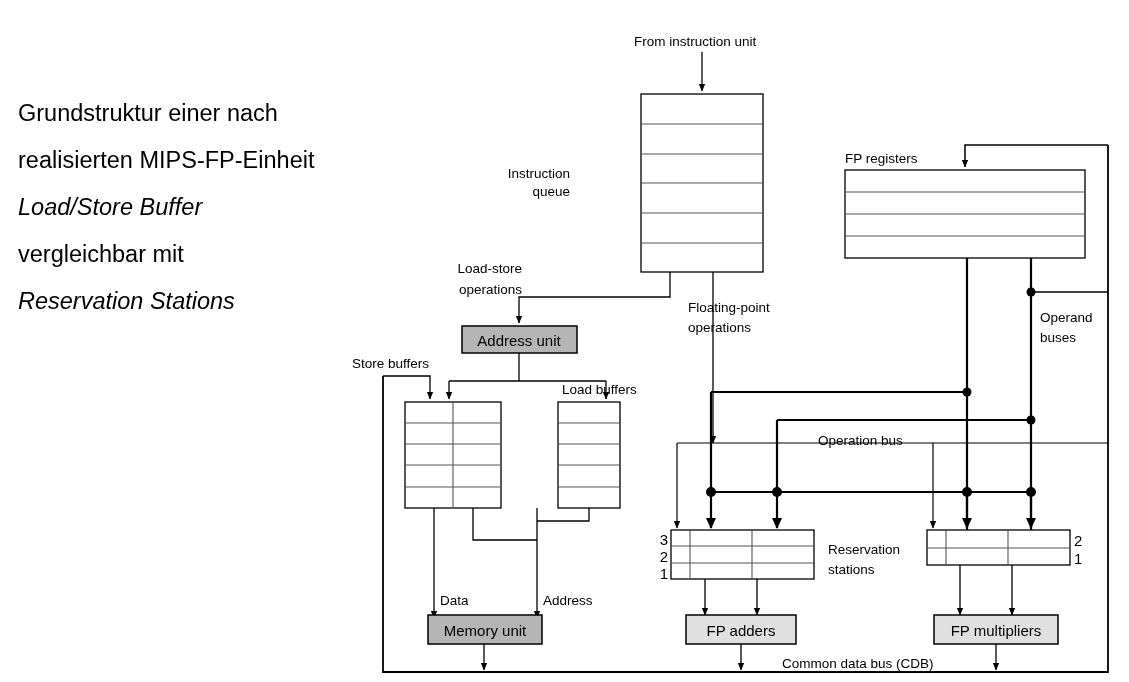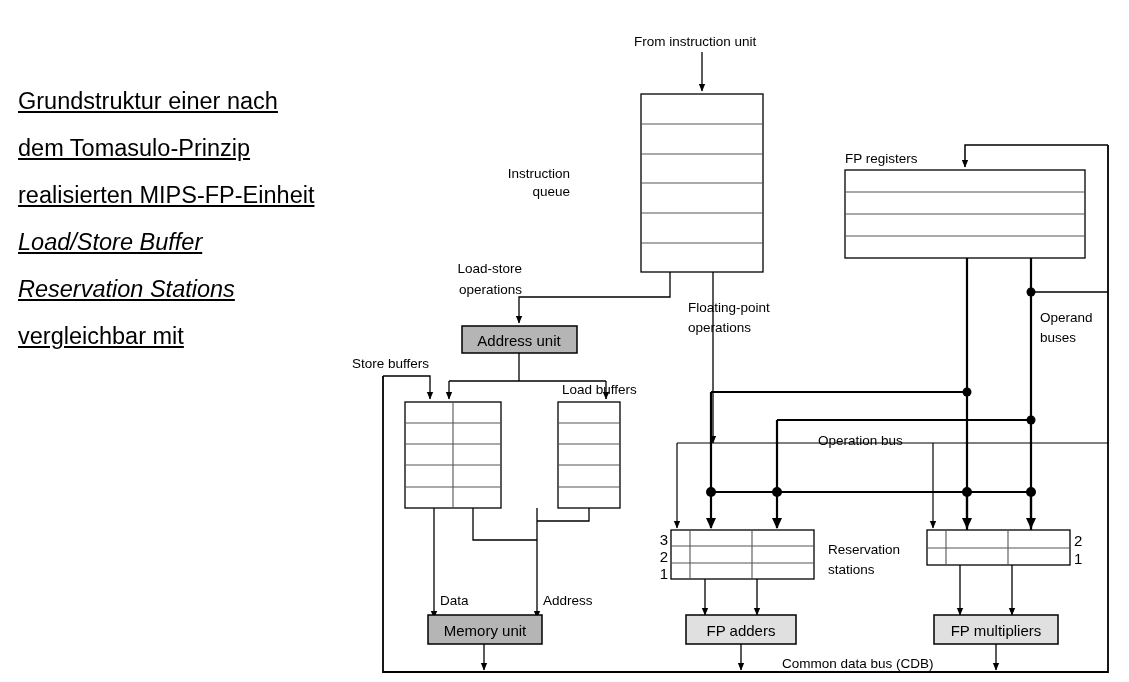--- a/index.html
+++ b/index.html
@@ -23,23 +23,22 @@
   }
   svg.diagram {
     position: absolute;
     left: 0; top: 0;
     width: 1129px;
     height: 682px;
   }
   .lefttext {
     position: absolute;
     left: 18px;
-    top: 78px;
+    top: 90px;
     width: 360px;
-    text-decoration: underline;
   }
   .lt-line {
     font-size: 23.5px;
     line-height: 47px;
     white-space: nowrap;
     color: #000;
   }
   .lt-line.italic { font-style: italic; }
   .lt-dash {
     display: inline-block;
@@ -50,33 +49,30 @@
 </head>
 <body>
 
 <div id="root">
 
   <div class="lefttext">
     <div class="lt-line">
       <span>Grundstruktur einer nach</span>
     </div>
     <div class="lt-line">
-      <span>dem Tomasulo-Prinzip</span>
-    </div>
-    <div class="lt-line">
       <span>realisierten MIPS-FP-Einheit</span>
     </div>
     <div class="lt-line italic">
       <span>Load/Store Buffer</span>
     </div>
+    <div class="lt-line">
+      <span>vergleichbar mit</span>
+    </div>
     <div class="lt-line italic">
       <span>Reservation Stations</span>
-    </div>
-    <div class="lt-line">
-      <span>vergleichbar mit</span>
     </div>
   </div>
 
   <svg class="diagram" viewBox="0 0 1129 682">
     <defs>
       <marker id="arrThin" markerWidth="9" markerHeight="9" refX="7.5" refY="4" orient="auto" markerUnits="userSpaceOnUse">
         <path d="M0,0.6 L8,4 L0,7.4 Z" fill="#000"></path>
       </marker>
       <marker id="arrThick" markerWidth="13" markerHeight="13" refX="10" refY="5.5" orient="auto" markerUnits="userSpaceOnUse">
         <path d="M0,0.5 L11,5.5 L0,10.5 Z" fill="#000"></path>

